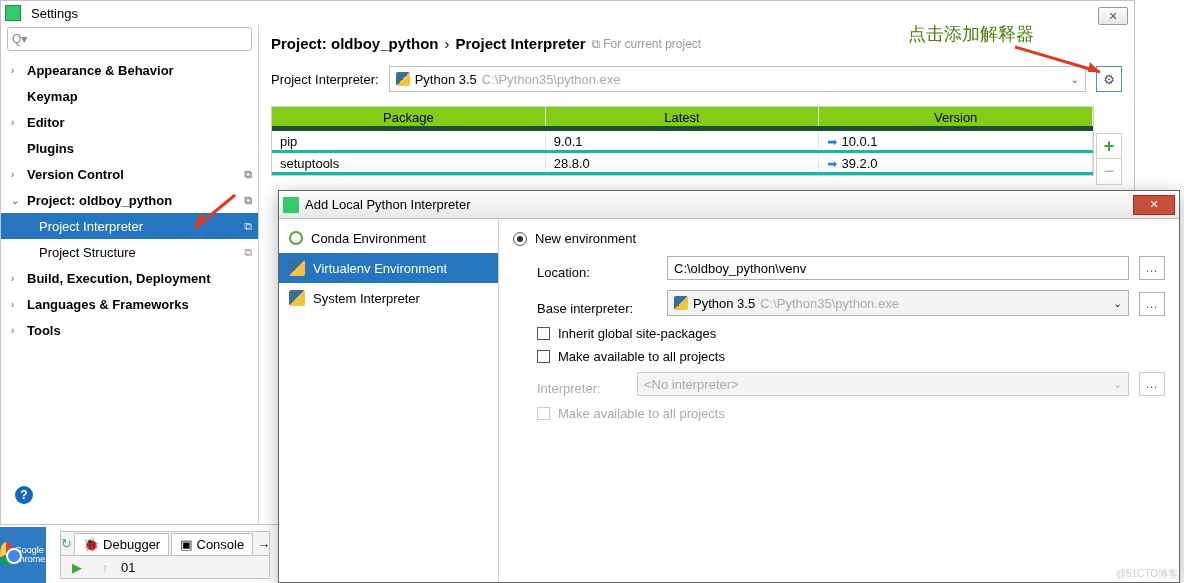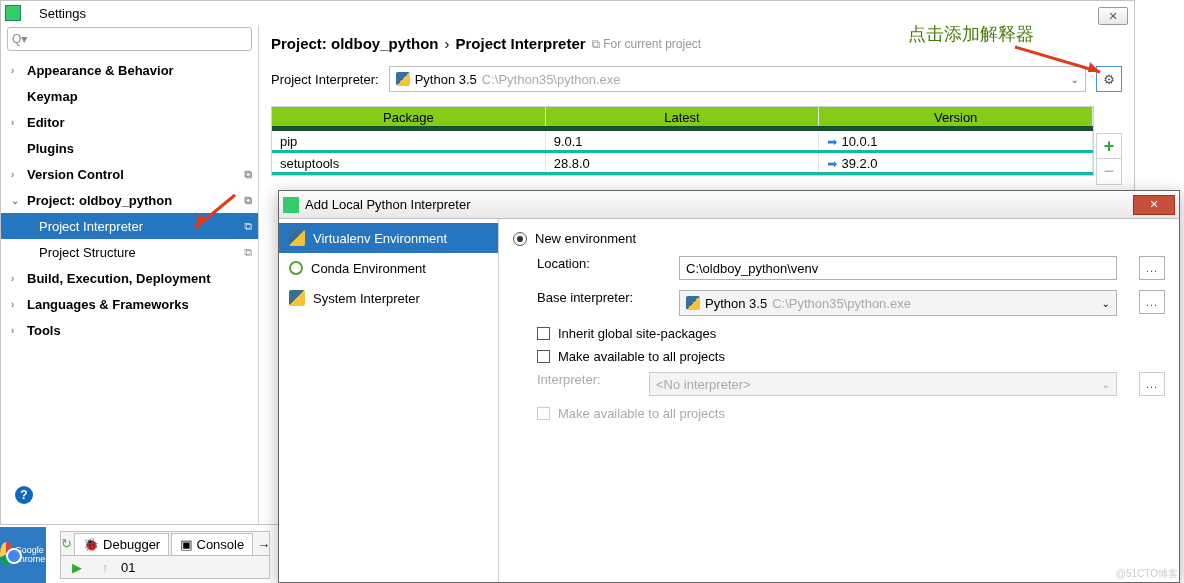--- a/index.html
+++ b/index.html
@@ -1,18 +1,18 @@
 <!DOCTYPE html>
 <html><head>
 <meta charset="utf-8">
 <style>
 * { box-sizing: border-box; margin: 0; padding: 0; font-family: "Segoe UI", Arial, sans-serif; }
 body { width: 1184px; height: 583px; background: #fff; position: relative; font-size: 13px; color: #000; overflow: hidden; }
 .settings-window { position: absolute; left: 0; top: 0; width: 1135px; height: 525px; border: 1px solid #c5c5c5; background: #fff; }
-.settings-title { height: 24px; display: flex; align-items: center; padding-left: 4px; gap: 18px; }
+.settings-title { height: 24px; display: flex; align-items: center; padding-left: 4px; gap: 10px; }
 .settings-title .icon-sq { width: 16px; height: 16px; background: #3c6; display:inline-block; border:1px solid #285; }
 .close-x-box { position: absolute; right: 6px; top: 6px; width: 30px; height: 18px; border:1px solid #999; border-radius:2px; background:linear-gradient(#fdfdfd,#e8e8e8); display:flex; align-items:center; justify-content:center; font-size:11px; color:#555; }
 .settings-body { display: flex; height: calc(100% - 24px); }
 .sidebar { width: 258px; border-right: 1px solid #d0d0d0; display:flex; flex-direction:column; }
 .search-box { margin: 2px 6px 6px 6px; height: 24px; border: 1px solid #bbb; border-radius:3px; display:flex; align-items:center; padding:0 4px; color:#aaa; }
 .search-box .mag { font-size:12px; color:#888; }
 .tree { flex:1; overflow:auto; }
 .tree-item { display:flex; align-items:center; height: 26px; padding-left: 10px; gap:6px; cursor:pointer; }
 .tree-item.bold { font-weight:bold; }
 .tree-item.sub { padding-left: 38px; font-weight:normal; }
@@ -56,21 +56,21 @@
 .env-item { height:30px; display:flex; align-items:center; padding-left:10px; gap:8px; cursor:pointer; }
 .env-item.sel { background:#2675bf; color:#fff; }
 .env-icon { width:16px; height:16px; display:inline-block; }
 .env-icon.venv { background:linear-gradient(135deg,#366e9c 50%,#f5c23b 50%); border-radius:2px; }
 .env-icon.conda { border:2px solid #5aa13a; border-radius:50%; width:14px; height:14px; }
 .env-icon.sys { background:linear-gradient(135deg,#366e9c 50%,#f5c23b 50%); border-radius:2px; }
 .dlg-right { flex:1; padding:12px 14px; }
 .radio-row { display:flex; align-items:center; gap:8px; margin-bottom:10px; }
 .radio { width:14px; height:14px; border:1px solid #555; border-radius:50%; display:flex; align-items:center; justify-content:center; }
 .radio.on::after { content:""; width:6px; height:6px; border-radius:50%; background:#333; }
-.form-row { display:flex; align-items:flex-start; margin-bottom:10px; padding-left:24px; gap:22px; }
+.form-row { display:flex; align-items:flex-end; margin-bottom:10px; padding-left:24px; gap:10px; }
 .form-row label { width:120px; }
 .txt-input { flex:1; height:24px; border:1px solid #b0b0b0; padding:0 6px; display:flex; align-items:center; }
 .browse { width:26px; height:24px; border:1px solid #b0b0b0; display:flex; align-items:center; justify-content:center; color:#555; font-size:11px; letter-spacing:1px; }
 .base-sel { flex:1; height:26px; border:1px solid #b0b0b0; background:#f4f4f4; display:flex; align-items:center; padding:0 6px; gap:5px; }
 .chk-row { display:flex; align-items:center; gap:8px; margin-bottom:8px; padding-left:24px; }
 .chk { width:13px; height:13px; border:1px solid #555; }
 .disabled { color:#aaa; }
 .disabled .chk, .disabled .txt-input, .disabled .browse { border-color:#ccc; }
 
 .taskbar { position:absolute; left:0; bottom:0; width:1184px; height:56px; display:flex; }
@@ -237,27 +237,27 @@
 <div class="dialog">
   <div class="dlg-title">
     <span class="icon-sq"></span>
     <span>Add Local Python Interpreter</span>
     <div class="dlg-close">
         <span>✕</span>
       </div>
   </div>
   <div class="dlg-body">
     <div class="dlg-left">
+      <div class="env-item">
+          <span class="env-icon conda"></span>
+          <span>Conda Environment</span>
+        </div>
       <div class="env-item sel">
           <span class="env-icon venv"></span>
           <span>Virtualenv Environment</span>
-        </div>
-      <div class="env-item">
-          <span class="env-icon conda"></span>
-          <span>Conda Environment</span>
         </div>
       <div class="env-item">
           <span class="env-icon sys"></span>
           <span>System Interpreter</span>
         </div>
     </div>
     <div class="dlg-right">
       <div class="radio-row">
         <span class="radio on"></span>
         <span>New environment</span>

